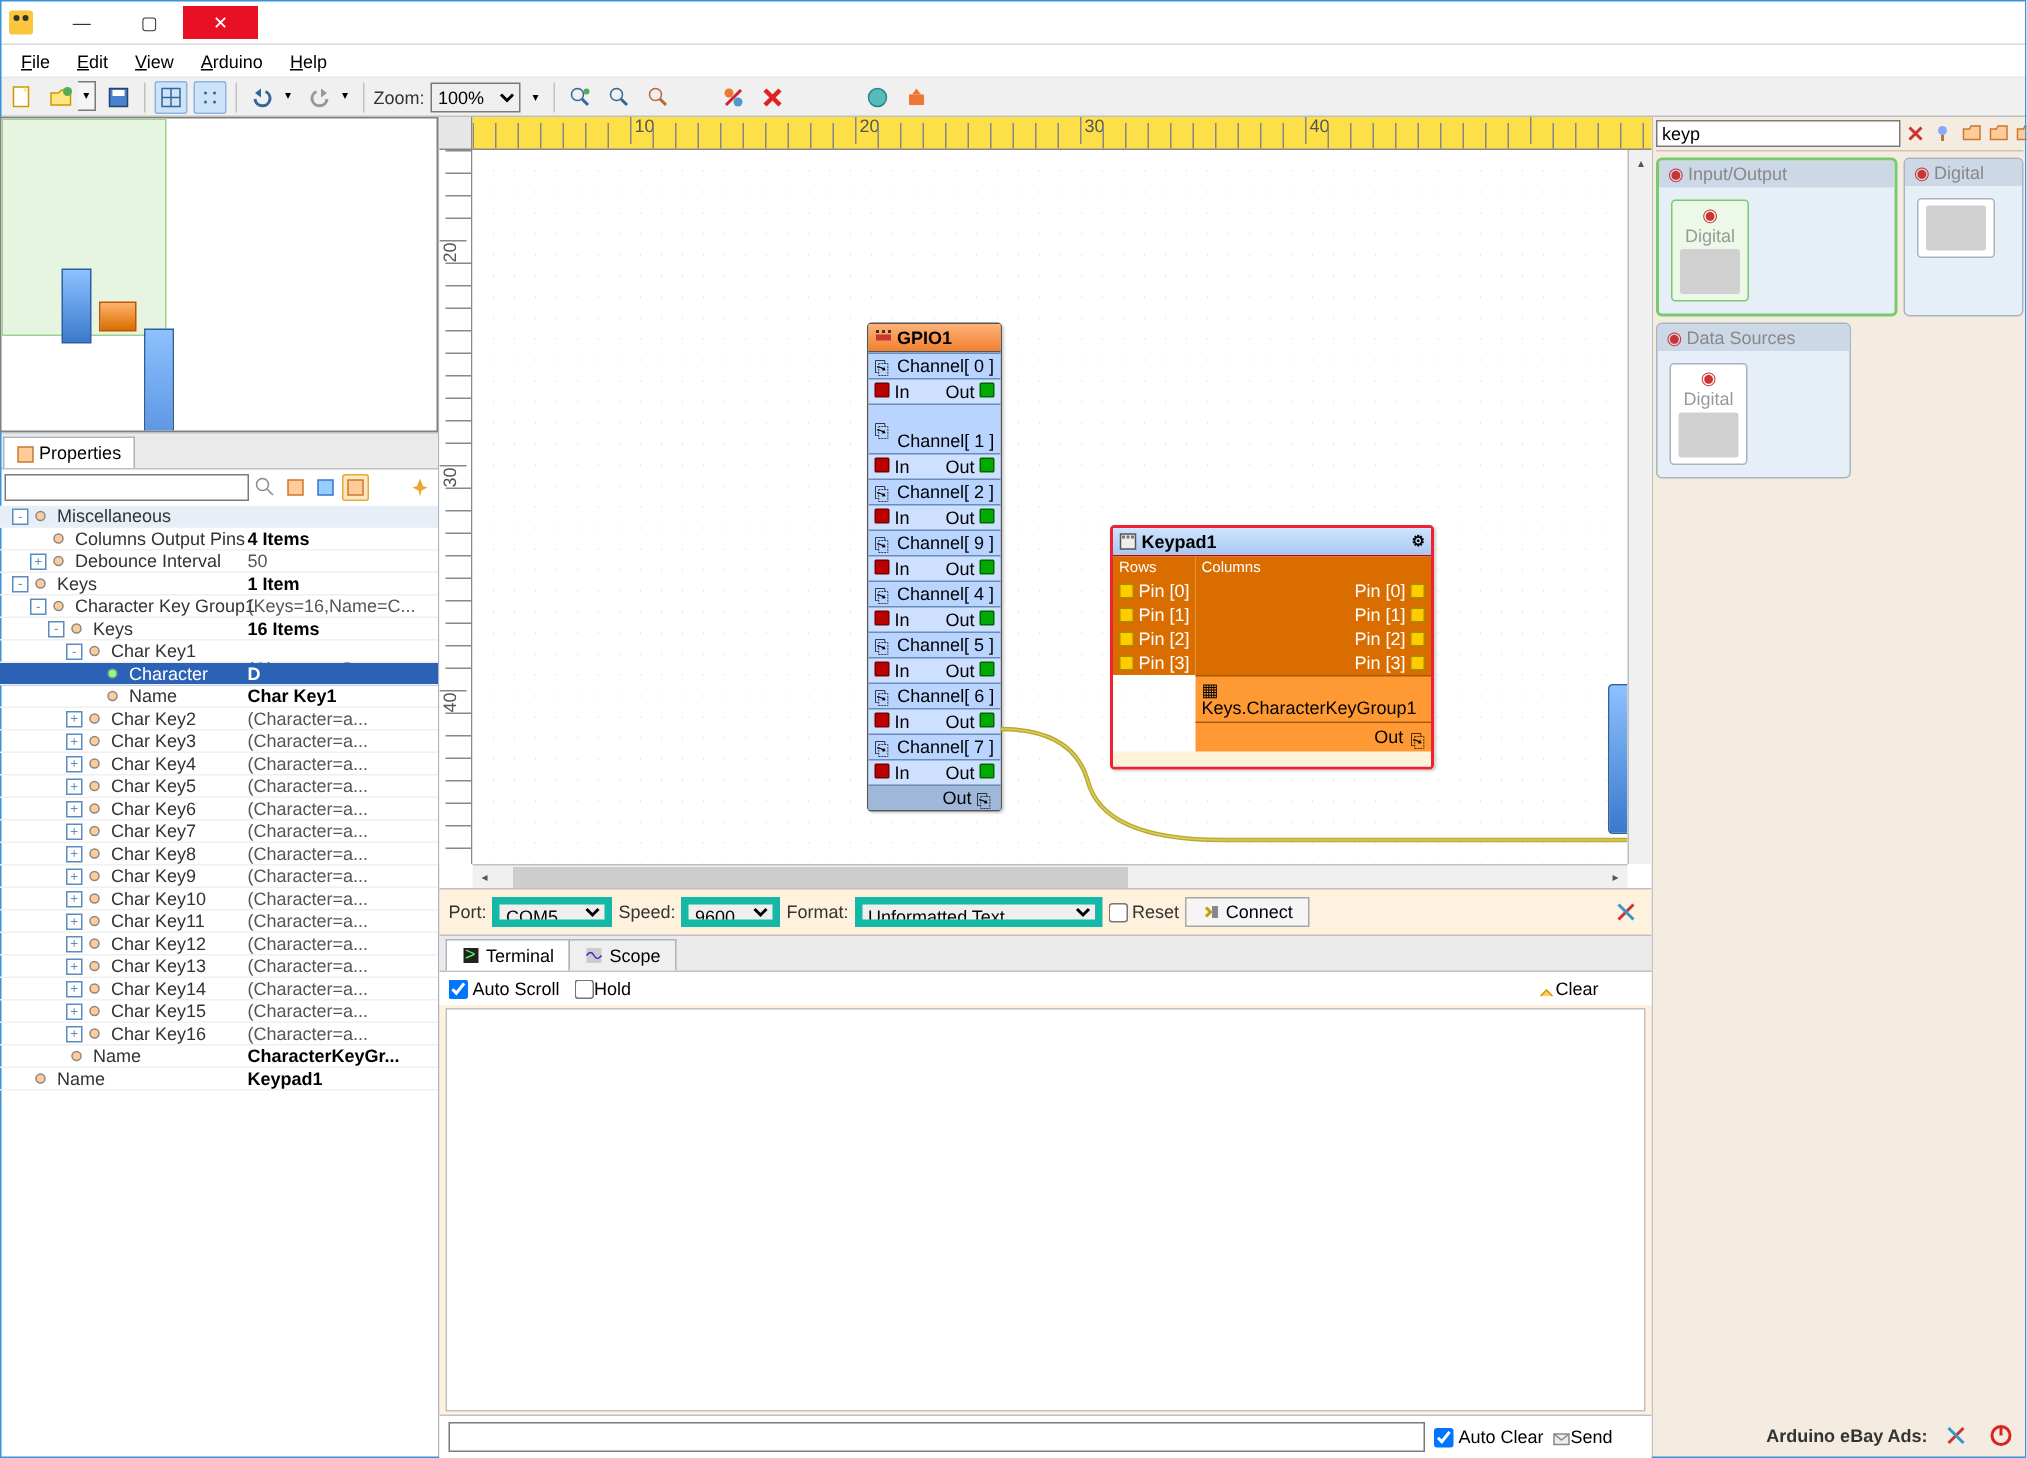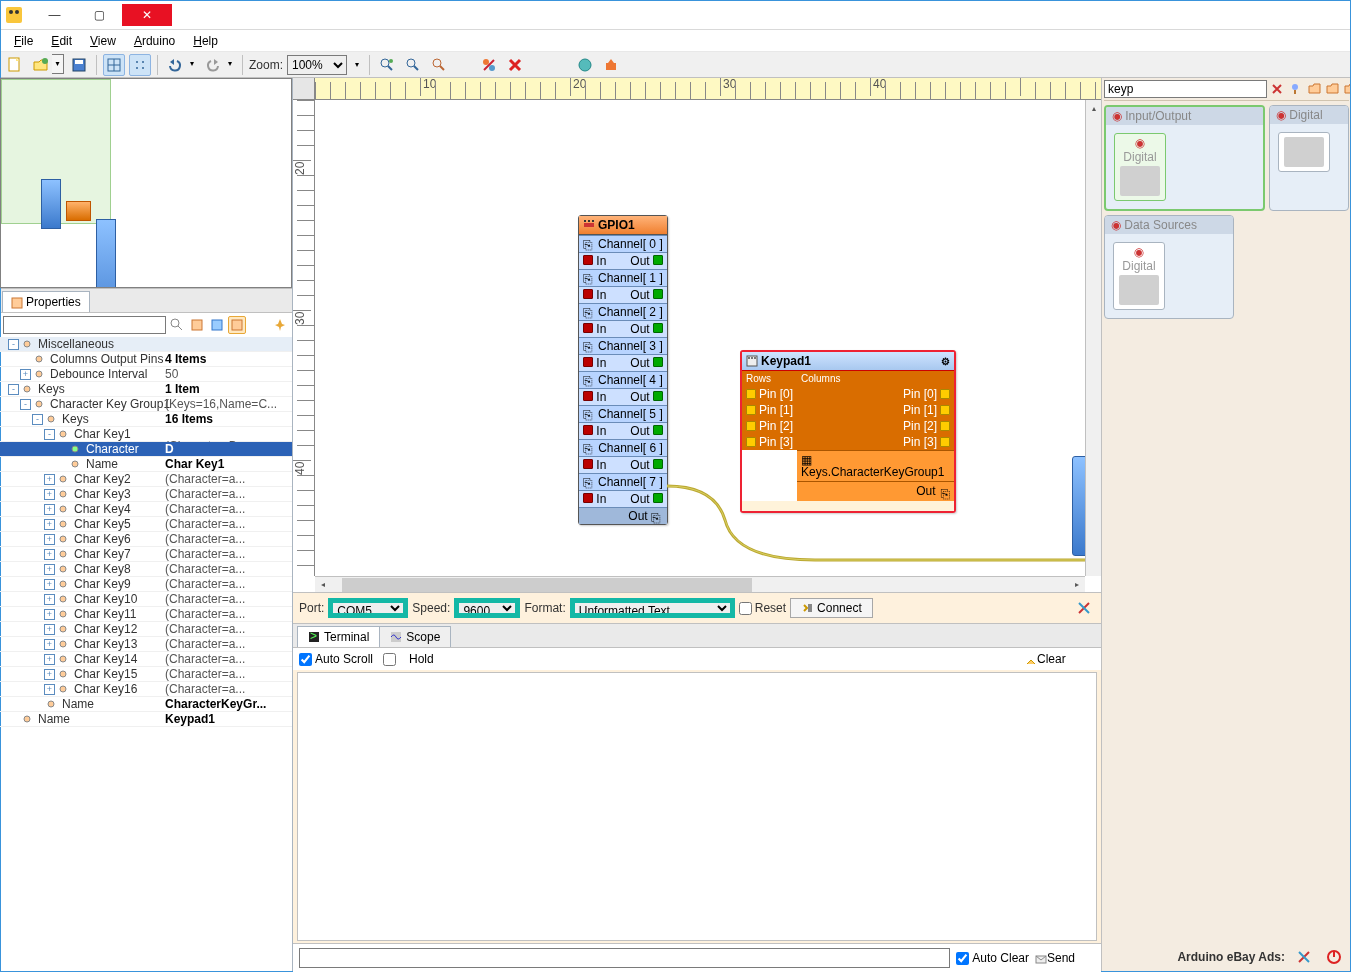--- a/index.html
+++ b/index.html
@@ -50,21 +50,21 @@
 .props-tree .row .val { color:#555; margin-left:auto; text-align:left; overflow:hidden; text-overflow:ellipsis; }
 .props-tree .row .val.bold { font-weight:bold; color:#000;}
 .props-tree .row.selected { background:#2c62b6; color:#fff; }
 .props-tree .row.selected .lbl, .props-tree .row.selected .val { color:#fff; }
 .props-tree .row.hdr { background:#e6eef7; }
 .small-icon { width:14px; height:10px; display:inline-block; margin-right:2px;}
 
 
 .center { flex: 1; display: flex; flex-direction: column; position: relative; }
 .canvas-wrap { flex: 1; display: flex; position: relative; background:#fff; }
-.ruler-h { position:absolute; top:0; left:22px; right:0; height:22px; background:#fef9c3; border-bottom:1px solid #888; font-size:9px; color:#555; overflow:hidden;}
+.ruler-h { position:absolute; top:0; left:22px; right:0; height:22px; background:#fde047; border-bottom:1px solid #888; font-size:9px; color:#555; overflow:hidden;}
 .ruler-h .tick { position:absolute; top:4px; height:18px; border-left:1px solid #888; }
 .ruler-h .major { top:0; font-size:9px;}
 .ruler-h .major span{ position:absolute; top:-1px; left:2px; }
 .ruler-v { position:absolute; top:22px; left:0; bottom:16px; width:22px; background:#fff; border-right:1px solid #888; font-size:9px; color:#555; overflow:hidden;}
 .ruler-v .tick { position:absolute; left:4px; width:18px; border-top:1px solid #888; }
 .ruler-v .major { left:0;}
 .ruler-v .major span{ position:absolute; left:0px; transform:rotate(-90deg); transform-origin:left top; top:14px;}
 .ruler-corner { position:absolute; top:0; left:0; width:22px; height:22px; background:#e6e6e6; border-right:1px solid #888; border-bottom:1px solid #888;}
 .canvas { position:absolute; top:22px; left:22px; right:16px; bottom:16px; background:#fff; overflow:hidden; }
 .canvas .dotgrid { position:absolute; inset:0; background-image: radial-gradient(#d0d0d0 0.5px, transparent 0.5px); background-size: 14px 14px; background-position: 7px 7px; }
@@ -720,37 +720,37 @@
               <div class="block-row">
                 <span class="mini-ic">⎘</span>
                 <span style="flex:1;text-align:left;padding-left:3px;">Channel[ 0 ]</span>
               </div>
               <div class="block-row sub">
                 <span><span class="pin in"></span> In</span>
                 <span>Out <span class="pin out"></span></span>
               </div>
               <div class="block-row">
                 <span class="mini-ic">⎘</span>
-                <span style="flex:1;text-align:left;padding-left:3px;">Channel[ 1 ]</span>
+                <span style="flex:1;text-align:center;padding-left:3px;margin-top:16px;">Channel[ 1 ]</span>
               </div>
               <div class="block-row sub">
                 <span><span class="pin in"></span> In</span>
                 <span>Out <span class="pin out"></span></span>
               </div>
               <div class="block-row">
                 <span class="mini-ic">⎘</span>
                 <span style="flex:1;text-align:left;padding-left:3px;">Channel[ 2 ]</span>
               </div>
               <div class="block-row sub">
                 <span><span class="pin in"></span> In</span>
                 <span>Out <span class="pin out"></span></span>
               </div>
               <div class="block-row">
                 <span class="mini-ic">⎘</span>
-                <span style="flex:1;text-align:left;padding-left:3px;">Channel[ 3 ]</span>
+                <span style="flex:1;text-align:left;padding-left:3px;">Channel[ 9 ]</span>
               </div>
               <div class="block-row sub">
                 <span><span class="pin in"></span> In</span>
                 <span>Out <span class="pin out"></span></span>
               </div>
               <div class="block-row">
                 <span class="mini-ic">⎘</span>
                 <span style="flex:1;text-align:left;padding-left:3px;">Channel[ 4 ]</span>
               </div>
               <div class="block-row sub">
@@ -922,21 +922,21 @@
               </svg>
             </span>
             <span>Scope</span>
           </div>
       </div>
       <div class="serial-controls">
         <label style="display:flex;align-items:center;gap:3px;">
             <input type="checkbox" checked="" style="">
             <span>Auto Scroll</span>
           </label>
-        <label style="display:flex;align-items:center;gap:13px;">
+        <label style="display:flex;align-items:center;gap:0;">
             <input type="checkbox" style="">
             <span>Hold</span>
           </label>
         <div class="right">
           <div class="btn" style="width:70px;justify-content:center;"><span class="mini-ic"><svg width="12" height="12">
                   <path d="M2 10 L6 6 L10 10" fill="#fc6" stroke="#c90"></path>
                 </svg></span><span>Clear</span></div>
         </div>
       </div>
       <div class="terminal-body"></div>

